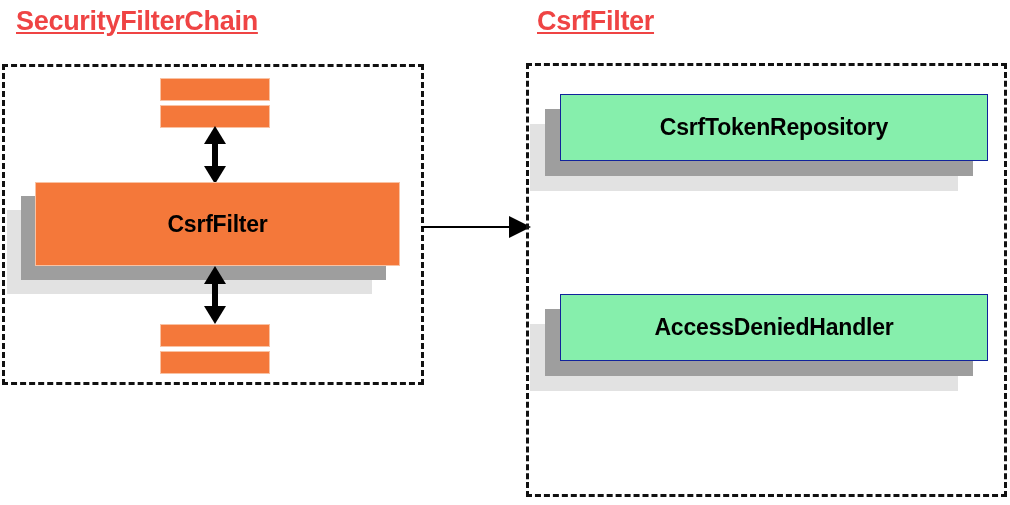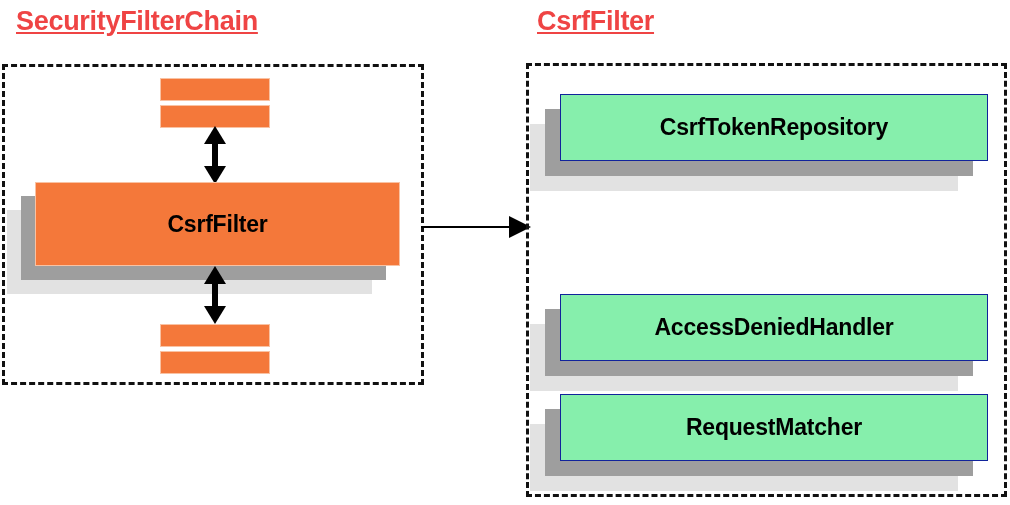--- a/index.html
+++ b/index.html
@@ -166,19 +166,14 @@
     <div class="face">CsrfTokenRepository</div>
   </div>
 
 
   <div class="card card-blue row-blue" style="top:294px;">
     <div class="plate plate-back"></div>
     <div class="plate plate-mid"></div>
     <div class="face">AccessDeniedHandler</div>
   </div>
 
-  <div class="card card-blue row-blue" style="top:394px;">
-    <div class="plate plate-back"></div>
-    <div class="plate plate-mid"></div>
-    <div class="face">RequestMatcher</div>
-  </div>
 
 </div>
 
 </body></html>

